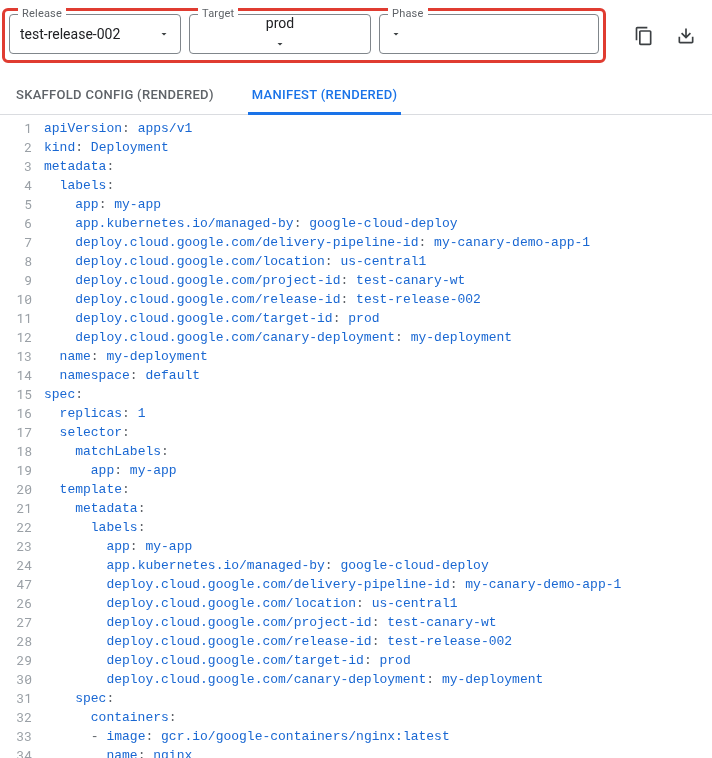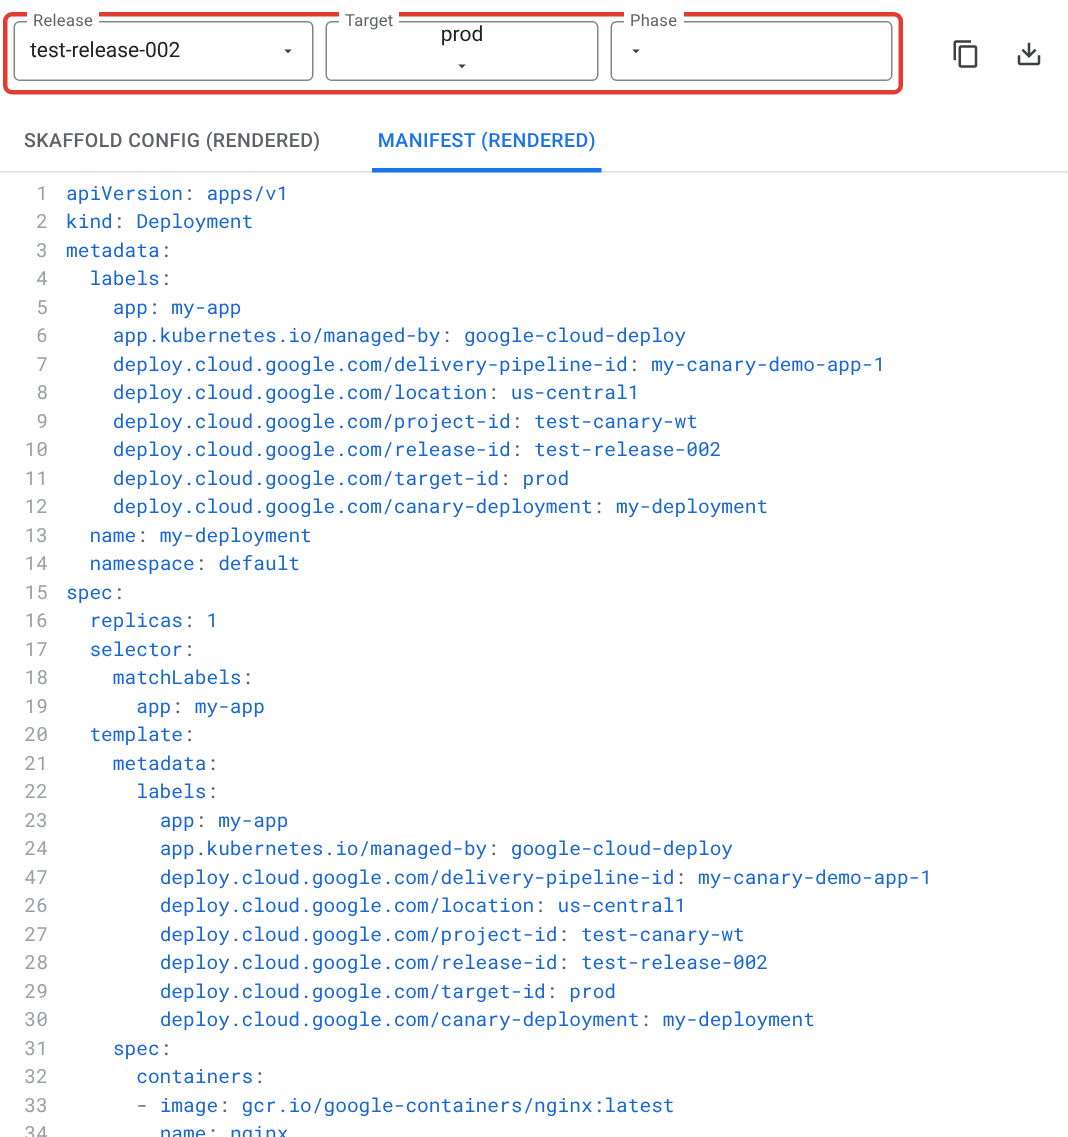--- a/index.html
+++ b/index.html
@@ -47,23 +47,23 @@
   .md-select .value {
     flex: 1;
     font-size: 14px;
     color: #202124;
   }
   .md-select .caret {
     display: inline-flex;
     width: 12px;
     justify-content: center;
   }
-  .sel-release { width: 200px; }
+  .sel-release { width: 172px; }
   .sel-target  { width: 182px; flex-direction: column; }
-  .sel-phase   { width: 188px; }
+  .sel-phase   { width: 220px; }
   .icon-btn {
     width: 32px;
     height: 32px;
     display: inline-flex;
     align-items: center;
     justify-content: center;
     color: #3c4043;
     cursor: pointer;
     border-radius: 50%;
   }
@@ -101,21 +101,21 @@
     color: #9aa0a6;
     padding-right: 12px;
     user-select: none;
   }
   .gutter div { height: 19px; }
   .code {
     flex: 1;
     white-space: pre;
     color: #202124;
   }
-  .code div { height: 19px; }
+  .code div { height: 19px; font-family: Liberation Mono, monospace; }
   .k-key   { color: #1967d2; }   
   .k-val   { color: #1967d2; }   
   .k-punc  { color: #5f6368; }   
   .indent  { display:inline-block; }
 </style>
 </head>
 <body>
 
 <div class="top-row">
   <div class="selectors-box">

